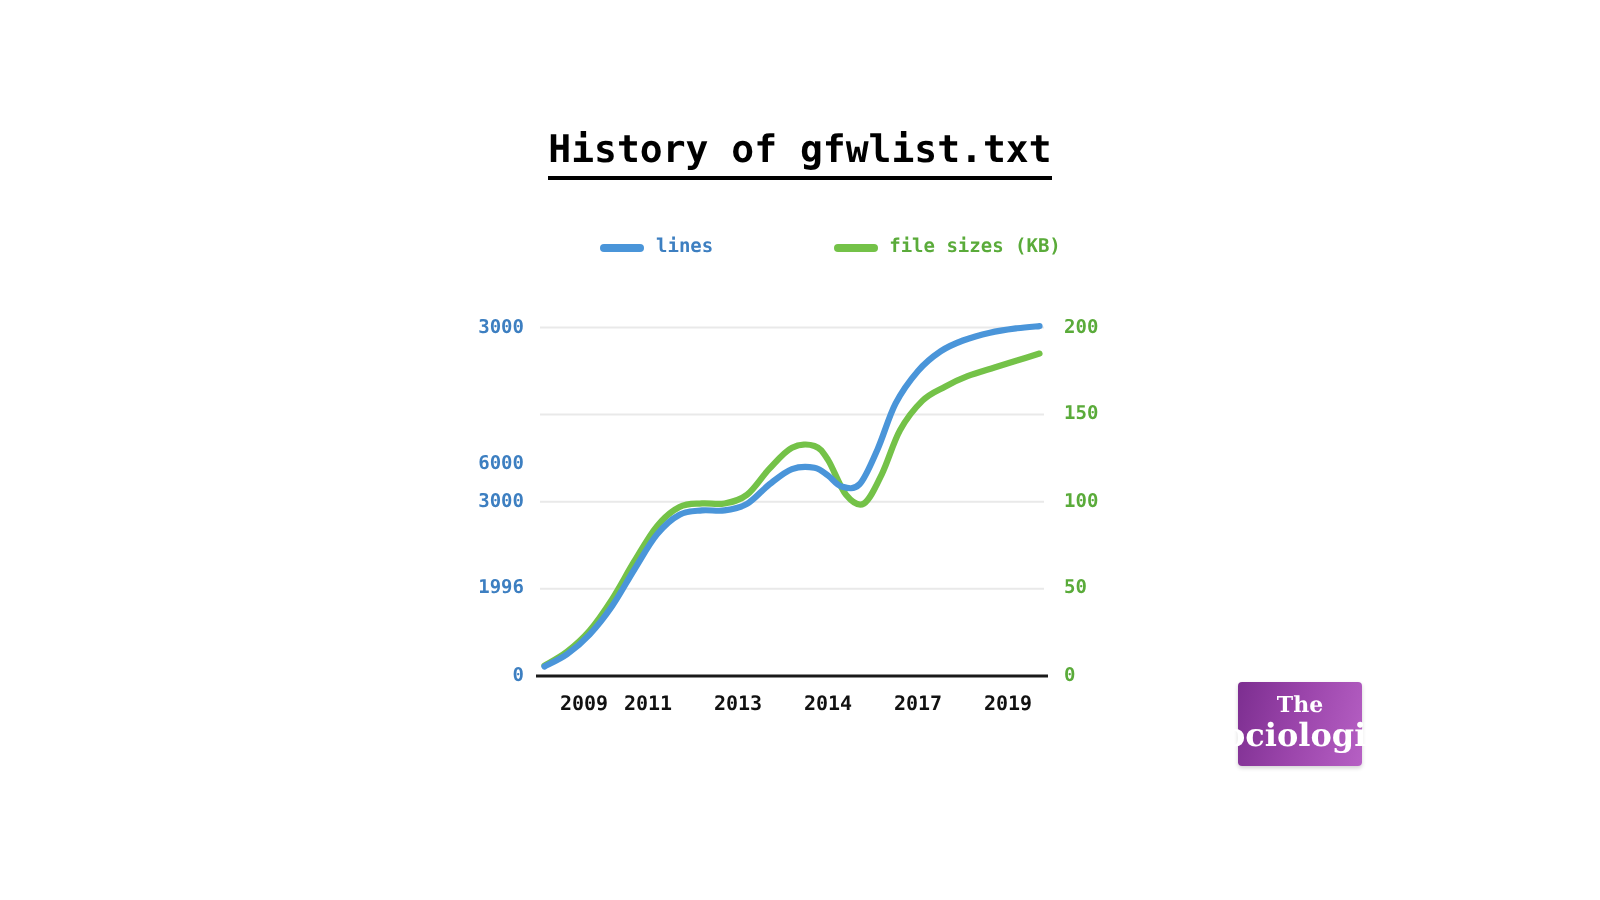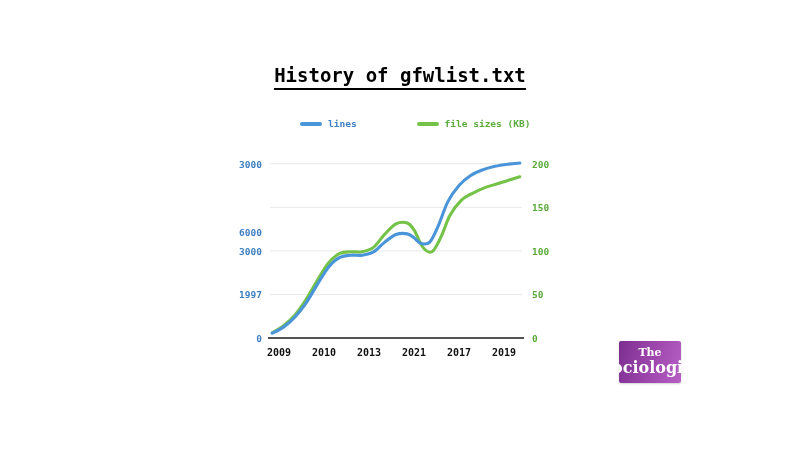--- a/index.html
+++ b/index.html
@@ -119,33 +119,33 @@
         <line x1="40" y1="146.42857142857144" x2="292" y2="146.42857142857144" stroke="#e9e9e9" stroke-width="1"></line>
         <line x1="40" y1="102.85714285714286" x2="292" y2="102.85714285714286" stroke="#e9e9e9" stroke-width="1"></line>
         <line x1="40" y1="59.28571428571428" x2="292" y2="59.28571428571428" stroke="#e9e9e9" stroke-width="1"></line>
         <line x1="40" y1="15.714285714285722" x2="292" y2="15.714285714285722" stroke="#e9e9e9" stroke-width="1"></line>
         <line x1="38" y1="190" x2="294" y2="190" stroke="#1a1a1a" stroke-width="1.6"></line>
         <path d="M42.25,184.77C44.13,183.61 49.75,180.70 53.50,177.80C57.25,174.90 61.00,171.70 64.75,167.34C68.50,162.99 72.25,157.47 76.00,151.66C79.75,145.85 83.50,138.59 87.25,132.49C91.00,126.39 94.75,119.56 98.50,115.06C102.25,110.55 106.00,107.36 109.75,105.47C113.50,103.58 117.25,104.02 121.00,103.73C124.75,103.44 128.50,104.45 132.25,103.73C136.00,103.00 139.75,102.28 143.50,99.37C147.25,96.47 151.00,90.22 154.75,86.30C158.50,82.38 162.25,77.73 166.00,75.84C169.75,73.95 174.25,73.95 177.25,74.97C180.25,75.99 181.38,77.88 184.00,81.94C186.63,86.01 190.00,95.74 193.00,99.37C196.00,103.00 199.00,105.47 202.00,103.73C205.00,101.99 208.00,95.01 211.00,88.91C214.00,82.81 216.62,73.23 220.00,67.13C223.37,61.03 227.50,55.95 231.25,52.31C235.00,48.68 238.75,47.38 242.50,45.34C246.25,43.31 249.62,41.71 253.75,40.11C257.87,38.52 263.13,37.06 267.25,35.76C271.38,34.45 274.75,33.43 278.50,32.27C282.25,31.11 287.88,29.37 289.75,28.79" fill="none" stroke="#74c248" stroke-width="3.1" stroke-linecap="round" stroke-linejoin="round"></path>
         <path d="M42.25,185.21C44.13,184.19 49.75,181.76 53.50,179.11C57.25,176.46 61.00,173.30 64.75,169.30C68.50,165.31 72.25,160.59 76.00,155.14C79.75,149.70 83.50,142.62 87.25,136.63C91.00,130.63 94.75,123.74 98.50,119.20C102.25,114.66 106.00,111.39 109.75,109.39C113.50,107.40 117.25,107.58 121.00,107.21C124.75,106.85 128.50,107.76 132.25,107.21C136.00,106.67 139.75,106.13 143.50,103.95C147.25,101.77 151.00,97.05 154.75,94.14C158.50,91.24 162.25,87.90 166.00,86.52C169.75,85.14 174.25,85.32 177.25,85.86C180.25,86.41 181.75,88.22 184.00,89.79C186.25,91.35 188.13,94.51 190.75,95.23C193.38,95.96 196.75,97.23 199.75,94.14C202.75,91.06 205.75,83.43 208.75,76.71C211.75,70.00 214.38,60.38 217.75,53.84C221.13,47.30 225.25,41.86 229.00,37.50C232.75,33.14 236.50,30.24 240.25,27.70C244.00,25.15 247.38,23.81 251.50,22.25C255.63,20.69 260.50,19.35 265.00,18.33C269.50,17.31 274.38,16.69 278.50,16.15C282.63,15.61 287.88,15.24 289.75,15.06" fill="none" stroke="#4a95d9" stroke-width="3.1" stroke-linecap="round" stroke-linejoin="round"></path>
       </svg>
     <div id="tick-layer">
         <div class="tick tick-y-left" style="left: 32px; top: 190px;">0</div>
-        <div class="tick tick-y-left" style="left: 32px; top: 146.429px;">1997</div>
+        <div class="tick tick-y-left" style="left: 32px; top: 146.429px;">1996</div>
         <div class="tick tick-y-left" style="left: 32px; top: 102.857px;">3000</div>
         <div class="tick tick-y-left" style="left: 32px; top: 59.2857px; margin-top: 25px;">6000</div>
         <div class="tick tick-y-left" style="left: 32px; top: 15.7143px;">3000</div>
         <div class="tick tick-y-right" style="left: 302px; top: 190px;">0</div>
         <div class="tick tick-y-right" style="left: 302px; top: 146.429px;">50</div>
         <div class="tick tick-y-right" style="left: 302px; top: 102.857px;">100</div>
         <div class="tick tick-y-right" style="left: 302px; top: 59.2857px;">150</div>
         <div class="tick tick-y-right" style="left: 302px; top: 15.7143px;">200</div>
-        <div class="tick tick-x" style="left: 49px; top: 199px;">2009</div>
-        <div class="tick tick-x" style="left: 94px; top: 199px;">2010</div>
+        <div class="tick tick-x" style="left: 62px; top: 199px;">2009</div>
+        <div class="tick tick-x" style="left: 94px; top: 199px;">2011</div>
         <div class="tick tick-x" style="left: 139px; top: 199px;">2013</div>
-        <div class="tick tick-x" style="left: 184px; top: 199px;">2021</div>
+        <div class="tick tick-x" style="left: 184px; top: 199px;">2014</div>
         <div class="tick tick-x" style="left: 229px; top: 199px;">2017</div>
         <div class="tick tick-x" style="left: 274px; top: 199px;">2019</div>
       </div>
   </div>
 
   <div class="logo-badge">
     <div class="logo-line logo-line-1">The</div>
     <div class="logo-line logo-line-2">Sociologist</div>
   </div>
 

